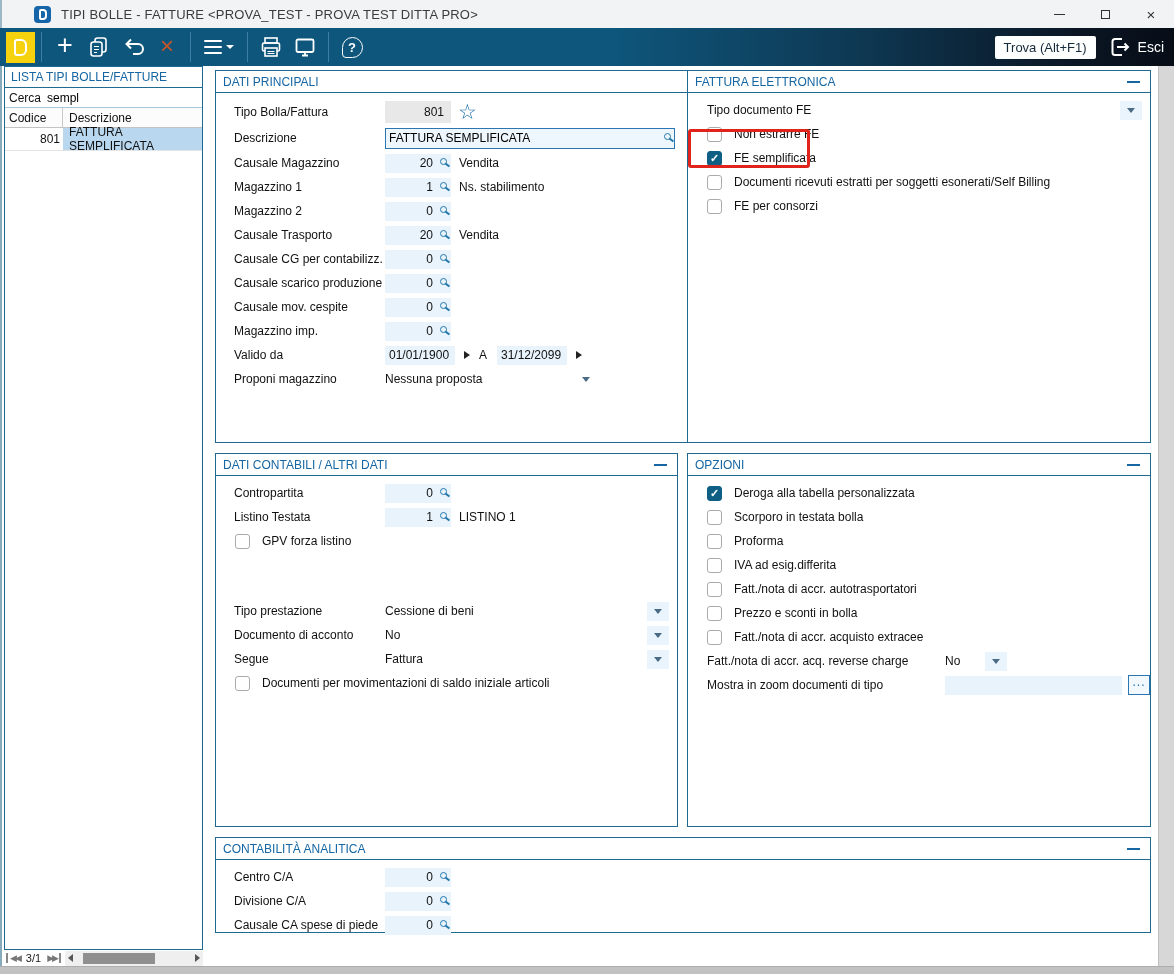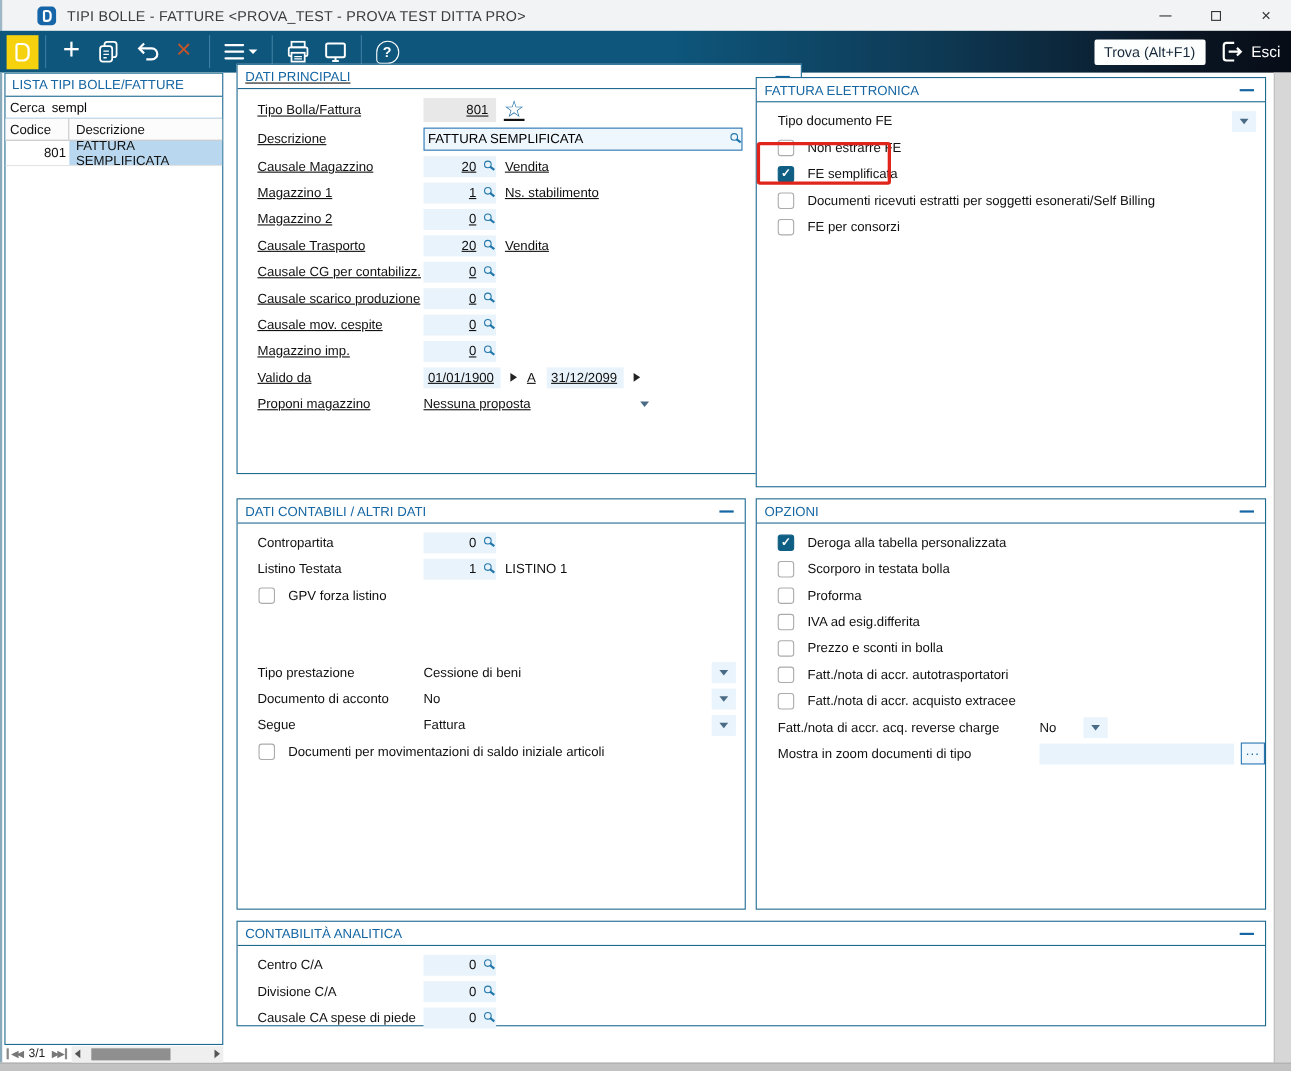--- a/index.html
+++ b/index.html
@@ -64,21 +64,21 @@
   .pg-num { font-size:11px; color:#222; margin:0 4px; letter-spacing:0;}
   .hscroll { flex:1; height:15px; background:#efefef; display:flex; align-items:center; margin-left:4px;}
   .harrow { width:12px; display:flex; justify-content:center;}
   .tri-l { width:0;height:0;border-top:4px solid transparent;border-bottom:4px solid transparent;border-right:5px solid #555;}
   .tri-r { width:0;height:0;border-top:4px solid transparent;border-bottom:4px solid transparent;border-left:5px solid #555;}
   .hthumb { width:72px; height:11px; background:#8f8f8f; margin-left:6px;}
   .hspace { flex:1;}
 
   
   .gbox { position:absolute; border:1px solid #1f6a90; background:#fff; }
-  .g-dp { left:215px; top:58px;  width:514px; height:373px;text-decoration:underline; }
+  .g-dp { left:215px; top:70px;  width:514px; height:373px; }
   .g-fe { left:687px; top:70px;  width:464px; height:373px; }
   .g-dc { left:215px; top:453px; width:463px; height:374px; }
   .g-op { left:687px; top:453px; width:464px; height:374px; }
   .g-ca { left:215px; top:837px; width:936px; height:96px;  }
   .g-head { height:22px; display:flex; align-items:center; border-bottom:1px solid #1f6a90; }
   .g-head .t { padding-left:7px; color:#1566a3; }
   .g-min { margin-left:auto; margin-right:8px; width:18px; height:16px; display:flex; align-items:center; justify-content:center;}
   .g-min b { width:13px; height:2px; background:#1566a3; display:block;}
   .g-body { padding-top:5px;margin-left:11px; }
 
@@ -452,25 +452,25 @@
     <div class="ckrow">
       <span class="cb"></span>
       <span class="cklabel">Proforma</span>
     </div>
     <div class="ckrow">
       <span class="cb"></span>
       <span class="cklabel">IVA ad esig.differita</span>
     </div>
     <div class="ckrow">
       <span class="cb"></span>
+      <span class="cklabel">Fatt./nota di accr. autotrasportatori</span>
+    </div>
+    <div class="ckrow">
+      <span class="cb"></span>
       <span class="cklabel">Prezzo e sconti in bolla</span>
-    </div>
-    <div class="ckrow">
-      <span class="cb"></span>
-      <span class="cklabel">Fatt./nota di accr. autotrasportatori</span>
     </div>
     <div class="ckrow">
       <span class="cb"></span>
       <span class="cklabel">Fatt./nota di accr. acquisto extracee</span>
     </div>
     <div class="frow" style="padding-left:8px">
       <span style="flex:0 0 238px">Fatt./nota di accr. acq. reverse charge</span>
       <span class="vspan" style="width:40px">No</span>
       <span class="ddbtn">
           <span class="chev"></span>

